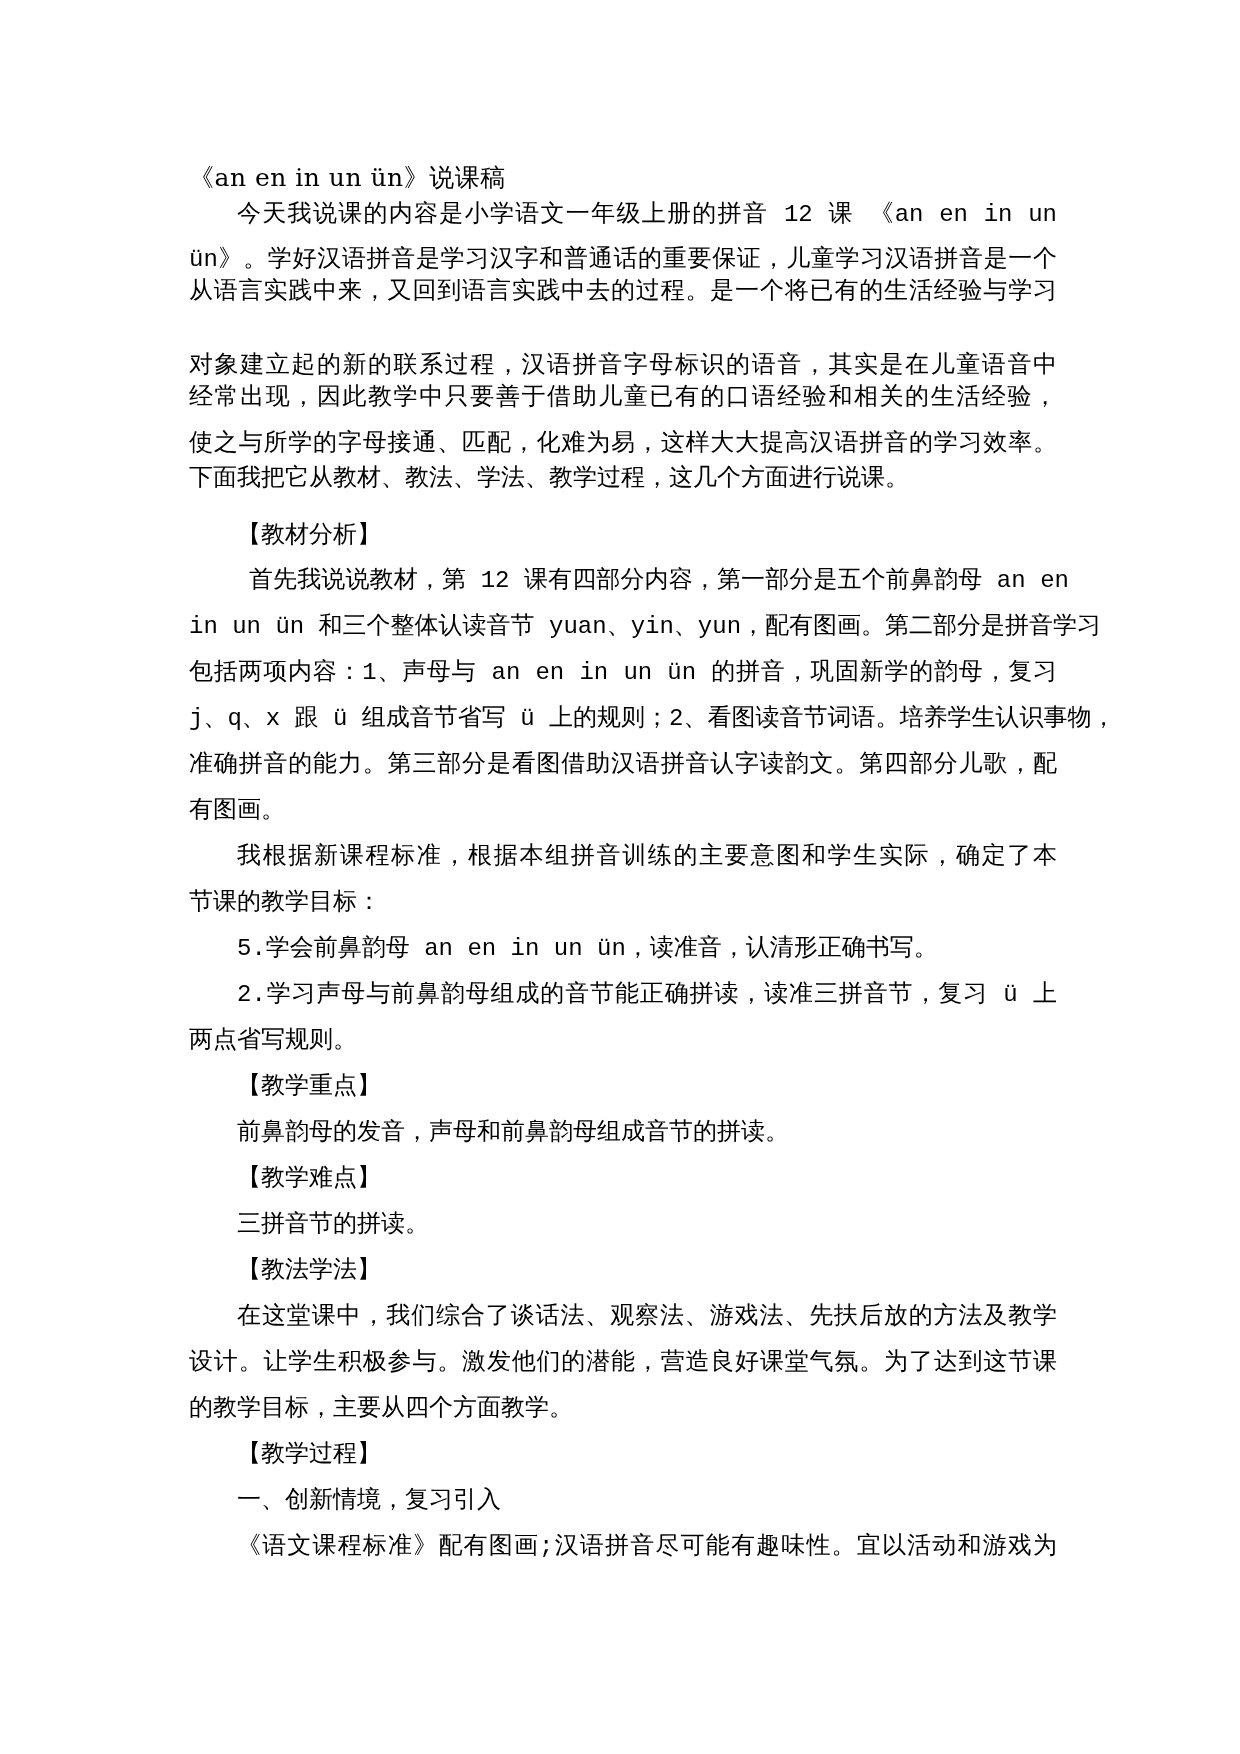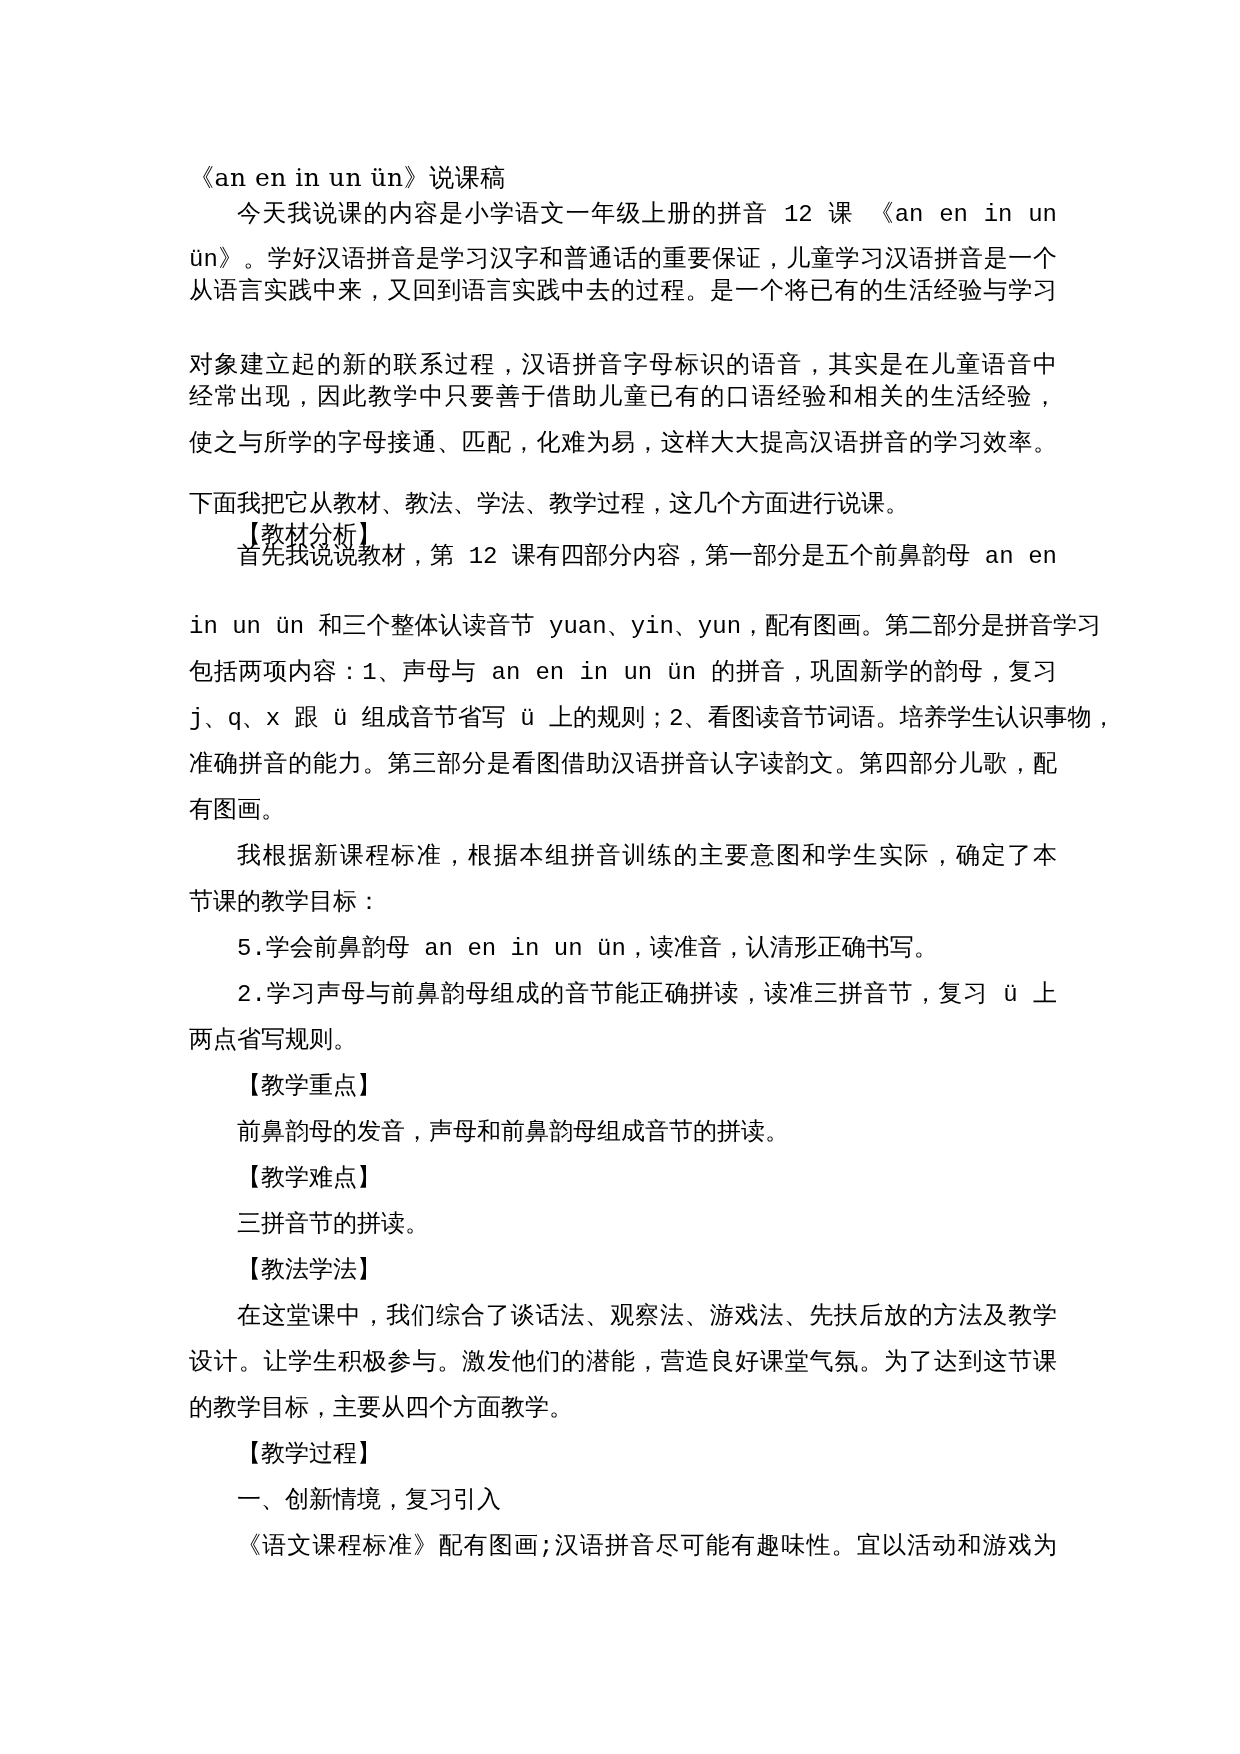--- a/index.html
+++ b/index.html
@@ -68,24 +68,24 @@
     </div>
   <div class="line" style="top:351px;">
       <span class="just">对象建立起的新的联系过程，汉语拼音字母标识的语音，其实是在儿童语音中</span>
     </div>
   <div class="line" style="top:383px;">
       <span class="just">经常出现，因此教学中只要善于借助儿童已有的口语经验和相关的生活经验，</span>
     </div>
   <div class="line" style="top:429px;">
       <span class="just">使之与所学的字母接通、匹配，化难为易，这样大大提高汉语拼音的学习效率。</span>
     </div>
-  <div class="line" style="top:490px;">下面我把它从教材、教法、学法、教学过程，这几个方面进行说课。</div>
+  <div class="line" style="top:464px;">下面我把它从教材、教法、学法、教学过程，这几个方面进行说课。</div>
 
   <div class="line heading" style="top:521px;">【教材分析】</div>
-  <div class="line ind" style="top:542px;">
+  <div class="line ind" style="top:566px;margin-left:12px;">
       <span class="just ind-w">首先我说说教材，第 12 课有四部分内容，第一部分是五个前鼻韵母 an  en</span>
     </div>
   <div class="line" style="top:612px;">
       <span class="just">in un ün 和三个整体认读音节 yuan、yin、yun，配有图画。第二部分是拼音学习</span>
     </div>
   <div class="line" style="top:658px;">
       <span class="just">包括两项内容：1、声母与 an  en  in  un  ün 的拼音，巩固新学的韵母，复习</span>
     </div>
   <div class="line" style="top:704px;">
       <span class="just">j、q、x 跟 ü 组成音节省写 ü 上的规则；2、看图读音节词语。培养学生认识事物，</span>

